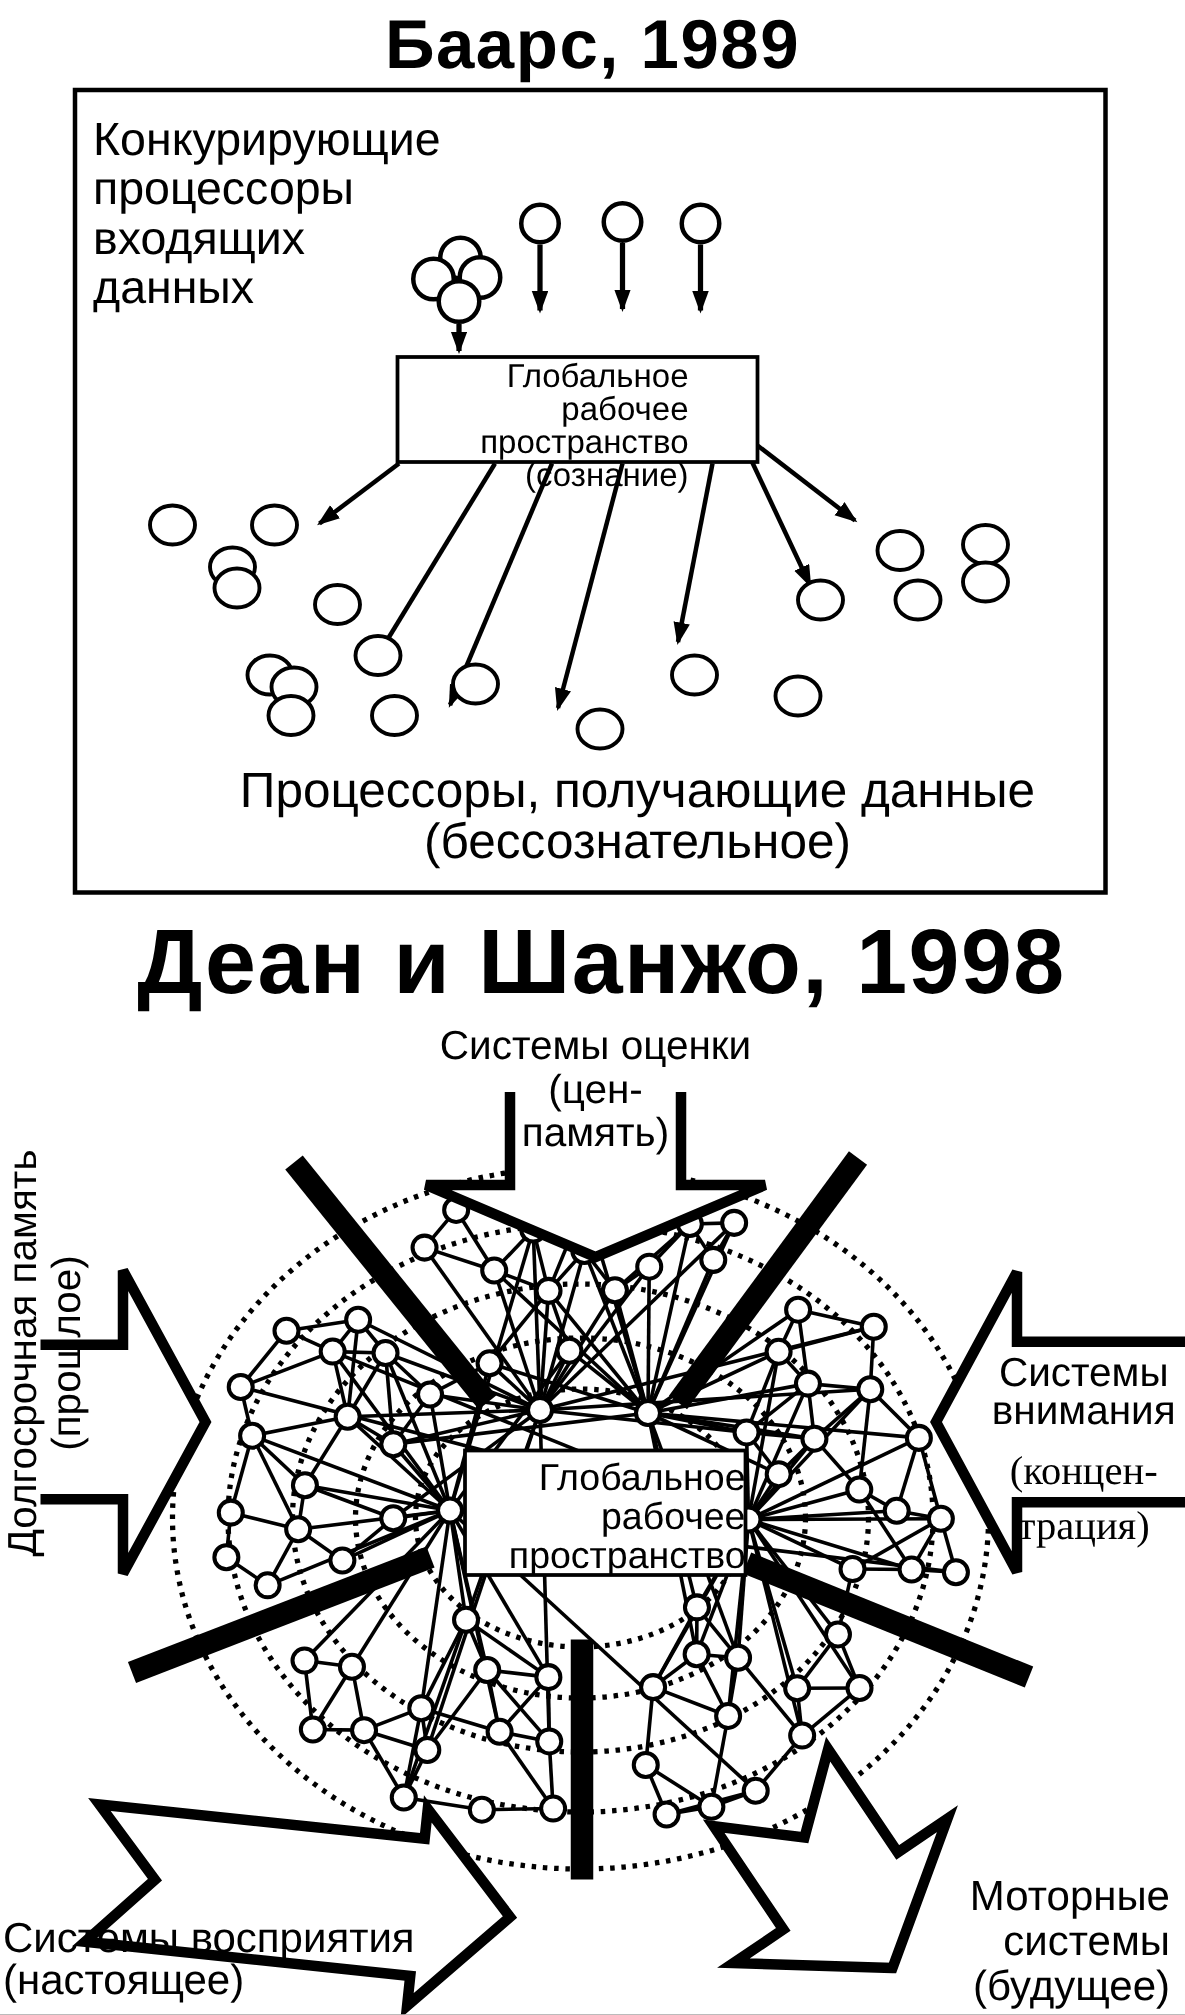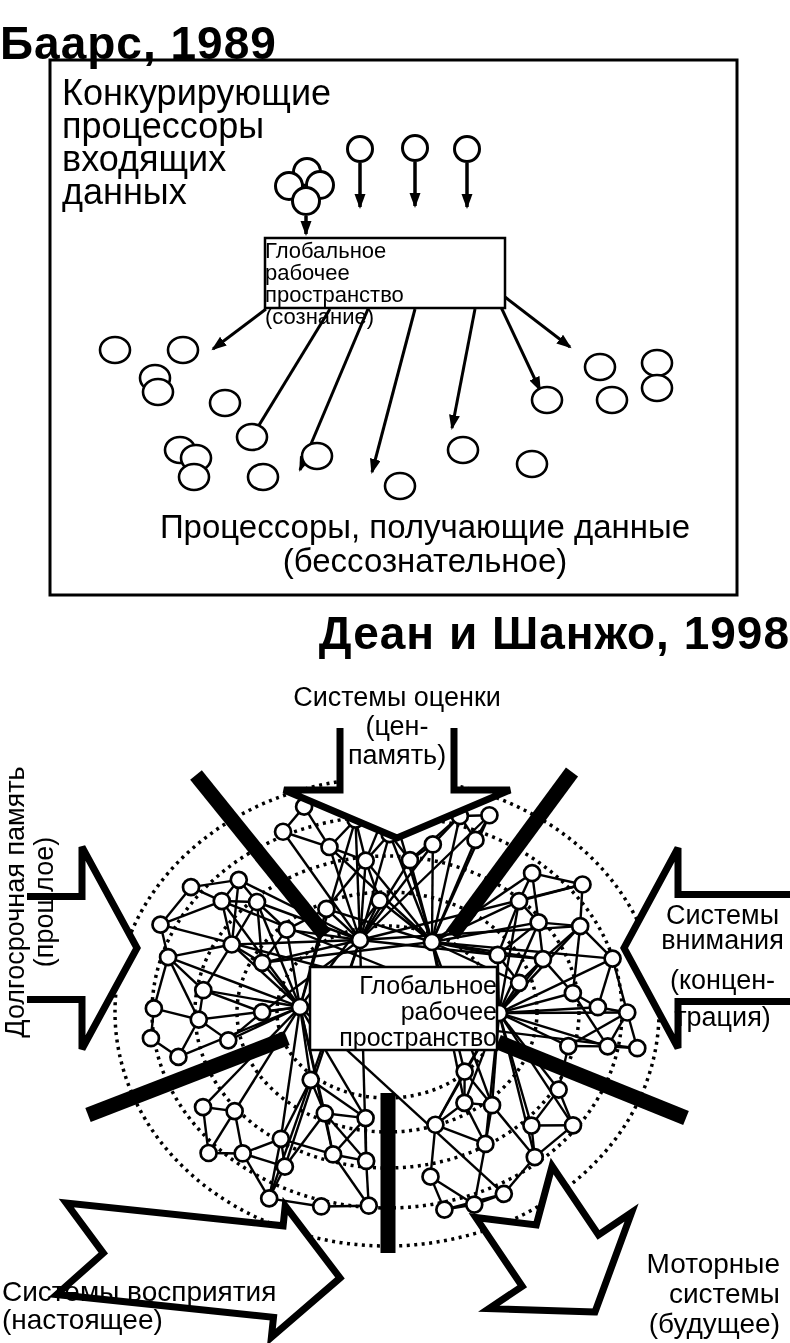--- a/index.html
+++ b/index.html
@@ -3,29 +3,29 @@
 <meta charset="utf-8">
 <style>
   html,body{margin:0;padding:0;background:#888;}
   .stage{
     position:relative;width:790px;height:1343px;background:#ffffff;
     font-family:"Liberation Sans","DejaVu Sans",sans-serif;color:#000;
     overflow:hidden;margin:0 auto;
   }
   #gfx{position:absolute;left:0;top:0;z-index:1;}
   .t{position:absolute;z-index:2;color:#000;white-space:pre-line;}
-  #baars-title{left:0;right:0;top:16px;text-align:left;font-size:46px;font-weight:700;letter-spacing:1px;}
-  #competing{left:62px;top:76px;font-size:36px;line-height:33px;}
-  #ws-box-text{left:265px;top:240px;width:194px;text-align:left;font-size:22px;line-height:22px;}
+  #baars-title{left:0;right:0;top:2px;text-align:center;font-size:46px;font-weight:700;letter-spacing:1px;}
+  #competing{left:62px;top:76px;font-size:31px;line-height:33px;}
+  #ws-box-text{left:265px;top:240px;width:194px;text-align:right;font-size:22px;line-height:22px;}
   #receiving{left:55px;top:510px;width:740px;text-align:center;font-size:33px;line-height:34px;}
-  #dehaene-title{left:0;right:0;top:606px;text-align:right;font-size:46px;font-weight:700;letter-spacing:1px;margin-left:12px;}
+  #dehaene-title{left:0;right:0;top:606px;text-align:center;font-size:61px;font-weight:700;letter-spacing:1px;margin-left:12px;}
   #eval-label{left:247px;top:683px;width:300px;text-align:center;font-size:27px;line-height:29px;}
   #ltm-label{left:-139px;top:872px;width:340px;height:60px;text-align:center;font-size:27px;line-height:29px;transform:rotate(-90deg);}
   #attn-label1{left:655px;top:903px;width:135px;text-align:center;font-size:27px;line-height:25px;}
-  #attn-label2{left:655px;top:962px;width:135px;text-align:center;font-size:27px;line-height:37px;}
+  #attn-label2{left:655px;top:962px;width:135px;text-align:center;font-size:27px;line-height:37px;font-family:Liberation Serif, serif;}
   #perception-label{left:2px;top:1278px;font-size:28px;line-height:28px;}
   #motor-label{right:10px;top:1249px;text-align:right;font-size:28px;line-height:30px;}
   #gw-box-text{left:310px;top:972px;width:187px;text-align:right;font-size:25px;line-height:26px;}
 </style>
 </head>
 <body>
 
 <div class="stage">
   <svg id="gfx" width="790" height="1343" viewBox="0 0 790 1343">
       <defs>

